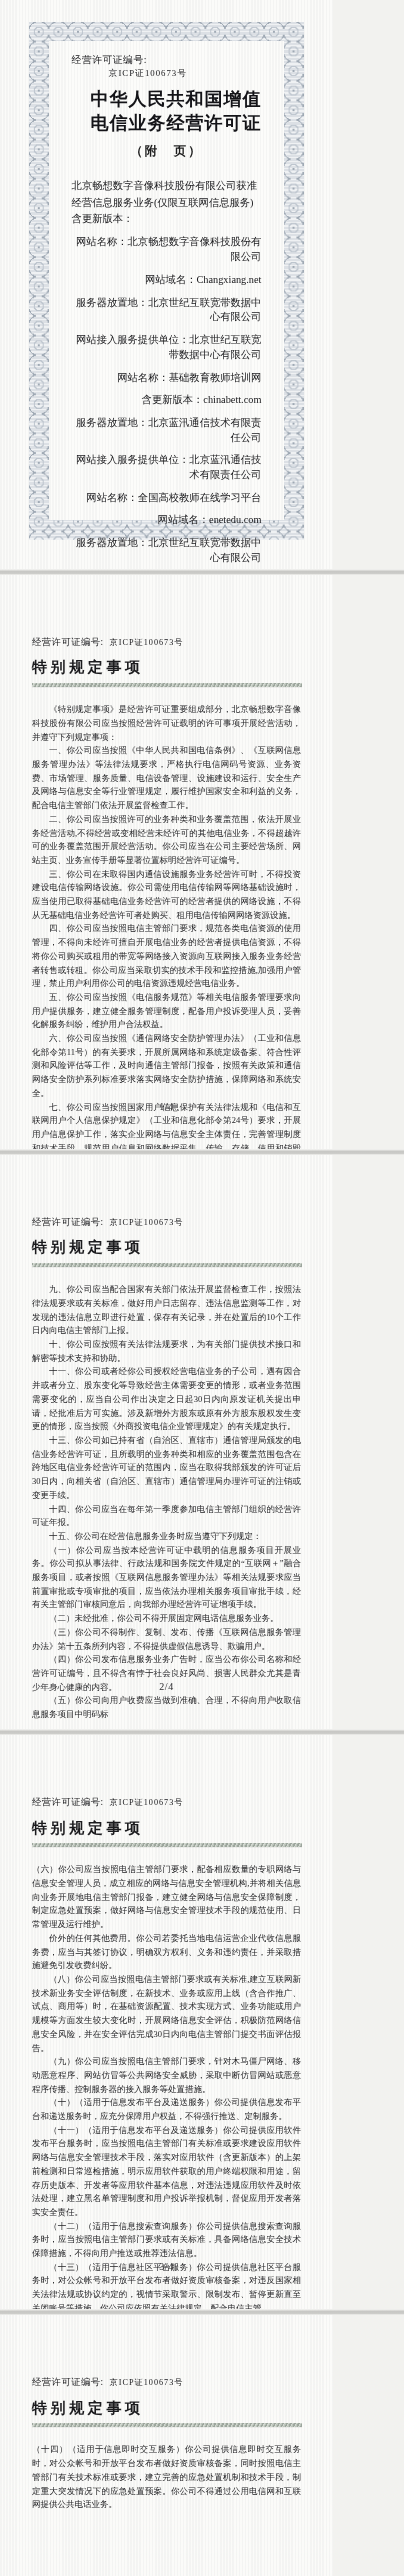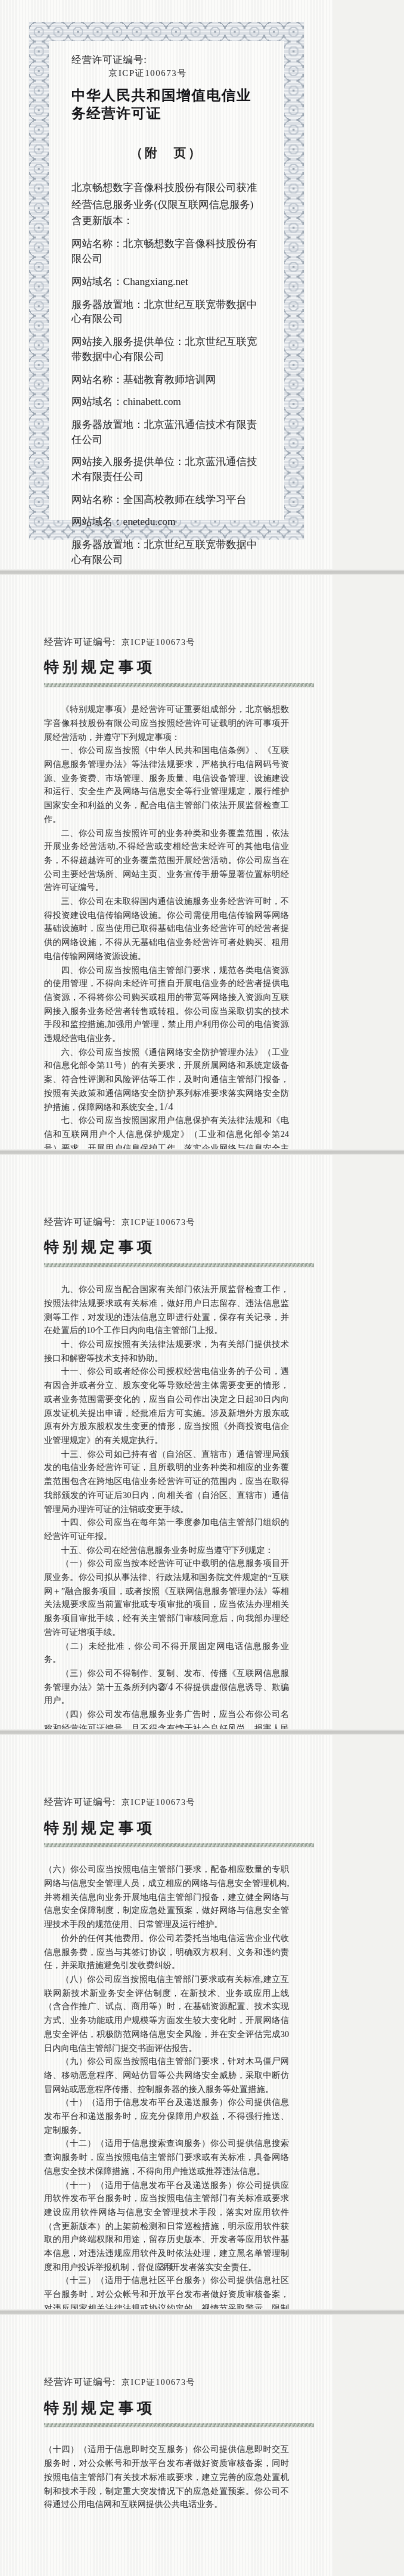--- a/index.html
+++ b/index.html
@@ -38,26 +38,26 @@
   }
   .cert-inner{
     height:100%;
     box-sizing:border-box;
     background:#fcfcfa;
     background-image:repeating-linear-gradient(90deg, rgba(110,115,125,0.05) 0 1.5px, rgba(0,0,0,0) 1.5px 3.1px);
     padding:12.4px 23px 0;
   }
   .cert-licno{font-size:9.8px;letter-spacing:0.5px;color:#17171a;}
   .cert-licno .num{display:block;margin:1px 0 0 37px;font-size:8.8px;letter-spacing:1px;}
-  .cert-title{margin:7.2px 0 0;text-align:left;font-size:14px;font-weight:700;letter-spacing:1px;color:#141418;}
-  .cert-subtitle{margin:22px 0 0;text-align:center;font-size:12.4px;font-weight:700;letter-spacing:2.1px;}
+  .cert-title{margin:7.2px 0 0;text-align:right;font-size:18px;font-weight:700;letter-spacing:1px;color:#141418;}
+  .cert-subtitle{margin:8px 0 0;text-align:center;font-size:12.4px;font-weight:700;letter-spacing:2.1px;}
   .cert-intro{margin:18.5px 0 2.1px;font-size:10.3px;line-height:1.6;color:#17171a;}
-  .cert-entries p{margin:7.7px 0;font-size:10.3px;line-height:1.45;color:#17171a;}
+  .cert-entries p{margin:7.7px 0;font-size:10.3px;line-height:1.45;color:#17171a;text-align:right;}
   
-  .page-prov{height:574px;padding:61px 44px 0;}
+  .page-prov{height:574px;padding:61px 32px 0;}
   .page-prov-last{height:565px;}
   .prov-licno{font-size:9.3px;letter-spacing:0.5px;color:#17171a;}
   .prov-licno .num{font-size:8.2px;letter-spacing:1px;margin-left:3.1px;}
   .prov-title{margin:9.3px 0 0;font-size:15px;font-weight:700;letter-spacing:3.6px;color:#1b1b1e;}
   .prov-ornament{
     width:270px;height:4.6px;margin:5.2px auto 0;
     background:repeating-linear-gradient(115deg,#8e998f 0 1.5px,#ccd2ca 1.5px 2.6px,#b3bcb2 2.6px 3.6px);
     box-shadow:0 0.5px 0 rgba(0,0,0,0.12);
     opacity:.85;
   }
@@ -88,21 +88,21 @@
       </div>
       <div class="cert-title">中华人民共和国增值电信业务经营许可证</div>
       <div class="cert-subtitle">（附　页）</div>
       <p class="cert-intro">北京畅想数字音像科技股份有限公司获准经营信息服务业务(仅限互联网信息服务)含更新版本：</p>
       <div class="cert-entries">
           <p>网站名称：北京畅想数字音像科技股份有限公司</p>
           <p>网站域名：Changxiang.net</p>
           <p>服务器放置地：北京世纪互联宽带数据中心有限公司</p>
           <p>网站接入服务提供单位：北京世纪互联宽带数据中心有限公司</p>
           <p>网站名称：基础教育教师培训网</p>
-          <p>网站域名：chinabett.com</p>
+          <p>含更新版本：chinabett.com</p>
           <p>服务器放置地：北京蓝汛通信技术有限责任公司</p>
           <p>网站接入服务提供单位：北京蓝汛通信技术有限责任公司</p>
           <p>网站名称：全国高校教师在线学习平台</p>
           <p>网站域名：enetedu.com</p>
           <p>服务器放置地：北京世纪互联宽带数据中心有限公司</p>
           <p>网站接入服务提供单位：北京世纪互联宽带数据中心有限公司</p>
         </div>
     </div>
   </div>
 </div>
@@ -115,20 +115,21 @@
     <span class="num">京ICP证100673号</span>
   </div>
   <div class="prov-title">特别规定事项</div>
   <div class="prov-ornament"></div>
   <div class="prov-body">
       <p>《特别规定事项》是经营许可证重要组成部分，北京畅想数字音像科技股份有限公司应当按照经营许可证载明的许可事项开展经营活动，并遵守下列规定事项：</p>
       <p>一、你公司应当按照《中华人民共和国电信条例》、《互联网信息服务管理办法》等法律法规要求，严格执行电信网码号资源、业务资费、市场管理、服务质量、电信设备管理、设施建设和运行、安全生产及网络与信息安全等行业管理规定，履行维护国家安全和利益的义务，配合电信主管部门依法开展监督检查工作。</p>
       <p>二、你公司应当按照许可的业务种类和业务覆盖范围，依法开展业务经营活动,不得经营或变相经营未经许可的其他电信业务，不得超越许可的业务覆盖范围开展经营活动。你公司应当在公司主要经营场所、网站主页、业务宣传手册等显著位置标明经营许可证编号。</p>
       <p>三、你公司在未取得国内通信设施服务业务经营许可时，不得投资建设电信传输网络设施。你公司需使用电信传输网等网络基础设施时，应当使用已取得基础电信业务经营许可的经营者提供的网络设施，不得从无基础电信业务经营许可者处购买、租用电信传输网网络资源设施。</p>
       <p>四、你公司应当按照电信主管部门要求，规范各类电信资源的使用管理，不得向未经许可擅自开展电信业务的经营者提供电信资源，不得将你公司购买或租用的带宽等网络接入资源向互联网接入服务业务经营者转售或转租。你公司应当采取切实的技术手段和监控措施,加强用户管理，禁止用户利用你公司的电信资源违规经营电信业务。</p>
+      <p>五、你公司应当按照《电信服务规范》等相关电信服务管理要求向用户提供服务，建立健全服务管理制度，配备用户投诉受理人员，妥善化解服务纠纷，维护用户合法权益。</p>
       <p>六、你公司应当按照《通信网络安全防护管理办法》（工业和信息化部令第11号）的有关要求，开展所属网络和系统定级备案、符合性评测和风险评估等工作，及时向通信主管部门报备，按照有关政策和通信网络安全防护系列标准要求落实网络安全防护措施，保障网络和系统安全。</p>
       <p>七、你公司应当按照国家用户信息保护有关法律法规和《电信和互联网用户个人信息保护规定》（工业和信息化部令第24号）要求，开展用户信息保护工作，落实企业网络与信息安全主体责任，完善管理制度和技术手段，规范用户信息和网络数据采集、传输、存储、使用和销毁等行为，加强数据访问权限管理，防止用户信息和数据泄露。</p>
       <p>八、你公司应当按照电信主管部门要求，在发生大规模用户个人信息泄露事件、影响众多用户的服务中断事件等重大网络安全事件时，立即采取应急措施，控制影响范围，消除事件危害，并第一时间向电信主管部门报告，根据电信主管部门要求采取应急处置措施。</p>
     </div>
   <div class="page-num">1/4</div>
 </div>
 
 <div class="separator"></div>
 
 <div class="page page-prov">
@@ -162,22 +163,22 @@
     <span class="num">京ICP证100673号</span>
   </div>
   <div class="prov-title">特别规定事项</div>
   <div class="prov-ornament"></div>
   <div class="prov-body">
       <p>（六）你公司应当按照电信主管部门要求，配备相应数量的专职网络与信息安全管理人员，成立相应的网络与信息安全管理机构,并将相关信息向业务开展地电信主管部门报备，建立健全网络与信息安全保障制度，制定应急处置预案，做好网络与信息安全管理技术手段的规范使用、日常管理及运行维护。</p>
       <p>价外的任何其他费用。你公司若委托当地电信运营企业代收信息服务费，应当与其签订协议，明确双方权利、义务和违约责任，并采取措施避免引发收费纠纷。</p>
       <p>（八）你公司应当按照电信主管部门要求或有关标准,建立互联网新技术新业务安全评估制度，在新技术、业务或应用上线（含合作推广、试点、商用等）时，在基础资源配置、技术实现方式、业务功能或用户规模等方面发生较大变化时，开展网络信息安全评估，积极防范网络信息安全风险，并在安全评估完成30日内向电信主管部门提交书面评估报告。</p>
       <p>（九）你公司应当按照电信主管部门要求，针对木马僵尸网络、移动恶意程序、网站仿冒等公共网络安全威胁，采取中断仿冒网站或恶意程序传播、控制服务器的接入服务等处置措施。</p>
       <p>（十）（适用于信息发布平台及递送服务）你公司提供信息发布平台和递送服务时，应充分保障用户权益，不得强行推送、定制服务。</p>
+      <p>（十一）（适用于信息发布平台及递送服务）你公司提供应用软件发布平台服务时，应当按照电信主管部门有关标准或要求建设应用软件网络与信息安全管理技术手段，落实对应用软件（含更新版本）的上架前检测和日常巡检措施，明示应用软件获取的用户终端权限和用途，留存历史版本、开发者等应用软件基本信息，对违法违规应用软件及时依法处理，建立黑名单管理制度和用户投诉举报机制，督促应用开发者落实安全责任。</p>
       <p>（十二）（适用于信息搜索查询服务）你公司提供信息搜索查询服务时，应当按照电信主管部门要求或有关标准，具备网络信息安全技术保障措施，不得向用户推送或推荐违法信息。</p>
-      <p>（十一）（适用于信息发布平台及递送服务）你公司提供应用软件发布平台服务时，应当按照电信主管部门有关标准或要求建设应用软件网络与信息安全管理技术手段，落实对应用软件（含更新版本）的上架前检测和日常巡检措施，明示应用软件获取的用户终端权限和用途，留存历史版本、开发者等应用软件基本信息，对违法违规应用软件及时依法处理，建立黑名单管理制度和用户投诉举报机制，督促应用开发者落实安全责任。</p>
       <p>（十三）（适用于信息社区平台服务）你公司提供信息社区平台服务时，对公众帐号和开放平台发布者做好资质审核备案，对违反国家相关法律法规或协议约定的，视情节采取警示、限制发布、暂停更新直至关闭账号等措施。你公司应依照有关法律规定，配合电信主管</p>
     </div>
   <div class="page-num">3/4</div>
 </div>
 
 <div class="separator"></div>
 
 <div class="page page-prov page-prov-last first-cont">
   <div class="prov-licno">
     <span>经营许可证编号:</span>

